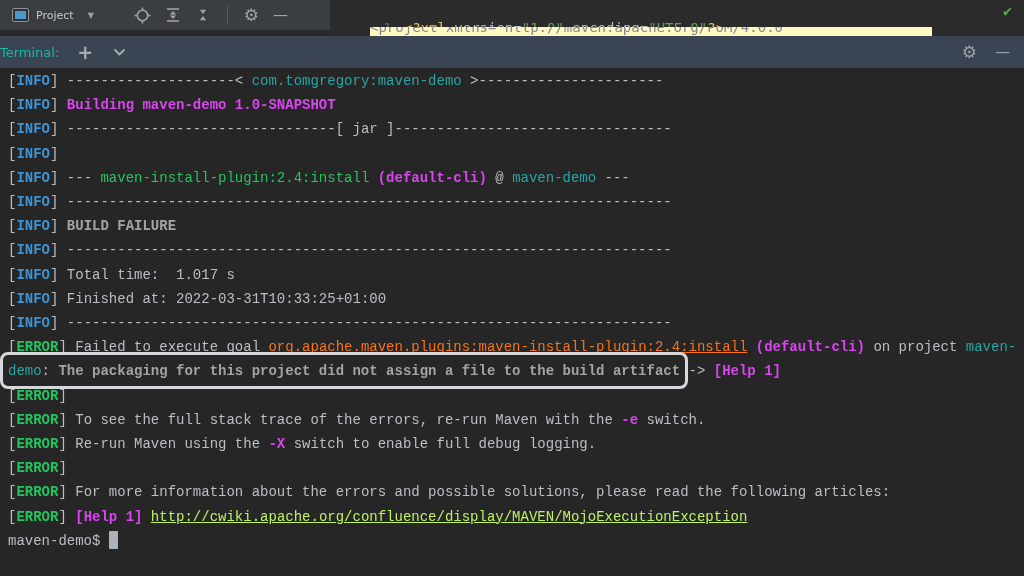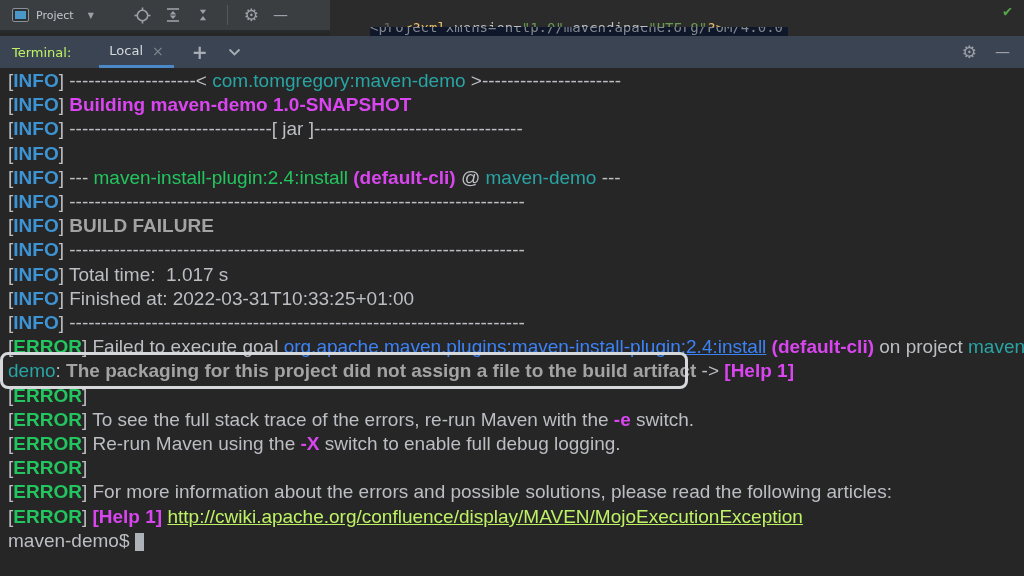--- a/index.html
+++ b/index.html
@@ -18,45 +18,45 @@
   .glyph-btn { color:#9da0a8; font-size:17px; line-height:1; cursor:default; }
   svg.lineicon { display:block; }
 
   
   .editor { position:absolute; left:330px; top:0; width:694px; height:36px; background:#2b2b2b; overflow:hidden;
     font-family:"DejaVu Sans Mono","Liberation Mono",monospace; font-size:14px; }
   .ed-line1 { position:absolute; left:0; top:4px; width:100%; white-space:pre; }
   .ed-gutter { display:inline-block; width:28px; text-align:right; color:#606366; }
   .ed-code { margin-left:12px; }
   .cs-tag { color:#e8bf6a; } .cs-attr { color:#bcbec4; } .cs-str { color:#6a9955; }
-  .ed-line2 { position:absolute; left:40px; top:27px; width:418px; height:9px; background:#0f172a; overflow:hidden; }
+  .ed-line2 { position:absolute; left:40px; top:27px; width:562px; height:9px; background:#fef9c3; overflow:hidden; }
   .ed-line2 span { position:relative; top:-8px; color:#84888e; white-space:pre; }
   .ed-check { position:absolute; right:12px; top:2px; color:#57a64a; font-size:15px; }
 
   
   .tabbar { position:absolute; left:0; top:36px; width:1024px; height:32px; background:#3b4452;
     display:flex; align-items:stretch; font-size:13px; }
-  .tab-label { color:#bef264; align-self:center; margin-left:12px; }
+  .tab-label { color:#14b8a6; align-self:center; }
   .tab { display:flex; align-items:center; margin-left:28px; padding:0 10px; border-bottom:3px solid #4a88c7; }
   .tab-name { color:#d5d8dd; }
   .tab-close { color:#7f868e; margin-left:9px; font-size:14px; }
   .tab-plus { color:#a7adb5; font-size:19px; align-self:center; margin-left:18px; font-weight:bold; }
   .tab-chevron { align-self:center; margin-left:20px; }
   .tabbar-right { margin-left:auto; display:flex; align-items:center; gap:18px; margin-right:14px; }
 
   
   .term { position:absolute; left:0; top:68px; width:1024px; height:508px; padding:1px 0 0 8px;
-    font-family:Liberation Sans, sans-serif; font-size:19px; line-height:24.2px; white-space:pre; }
+    font-family:Liberation Mono, monospace; font-size:14px; line-height:24.2px; white-space:pre; }
   .s-d  { color:#bcbec4; }
   .s-i  { color:#3d94d4; font-weight:bold; }
   .s-e  { color:#22c55e; font-weight:bold; }
   .s-c  { color:#29a4a4; }
   .s-b  { color:#d946ef; font-weight:bold; }
   .s-r  { color:#a3a3a3; font-weight:bold; }
-  .s-g  { color:#3b82f6; text-decoration:underline; }
+  .s-g  { color:#f97316; text-decoration:underline; }
   .s-gn { color:#22c55e; }
   .s-u  { color:#bef264; text-decoration:underline; }
   .s-cur{ display:inline-block; width:9px; height:18px; background:#adb1b8; vertical-align:-4px; }
 
   
   .hl-box { position:absolute; left:0; top:352px; width:688px; height:37px;
     border:3px solid #d6d8db; border-radius:8px; pointer-events:none; }
 </style>
 </head>
 <body>
@@ -96,24 +96,20 @@
     <span class="ed-gutter">1</span><span class="ed-code"><span class="cs-tag">&lt;?xml </span><span class="cs-attr">version</span><span class="cs-attr">=</span><span class="cs-str">"1.0"</span><span class="cs-attr"> encoding</span><span class="cs-attr">=</span><span class="cs-str">"UTF-8"</span><span class="cs-tag">?&gt;</span></span>
   </div>
   <div class="ed-line2">
     <span>&lt;project xmlns="http://maven.apache.org/POM/4.0.0"</span>
   </div>
   <span class="ed-check">✔</span>
 </div>
 
 <div class="tabbar">
   <span class="tab-label">Terminal:</span>
-  <div class="tab">
-    <span class="tab-name">Local</span>
-    <span class="tab-close">×</span>
-  </div>
   <span class="tab-plus">+</span>
   <svg class="tab-chevron" width="13" height="8" viewBox="0 0 13 8">
     <polyline points="1.5,1.5 6.5,6.5 11.5,1.5" fill="none" stroke="#a7adb5" stroke-width="1.8"></polyline>
   </svg>
   <div class="tabbar-right">
     <span class="glyph-btn">⚙</span>
     <span class="glyph-btn" style="font-size:15px;">—</span>
   </div>
 </div>
 

